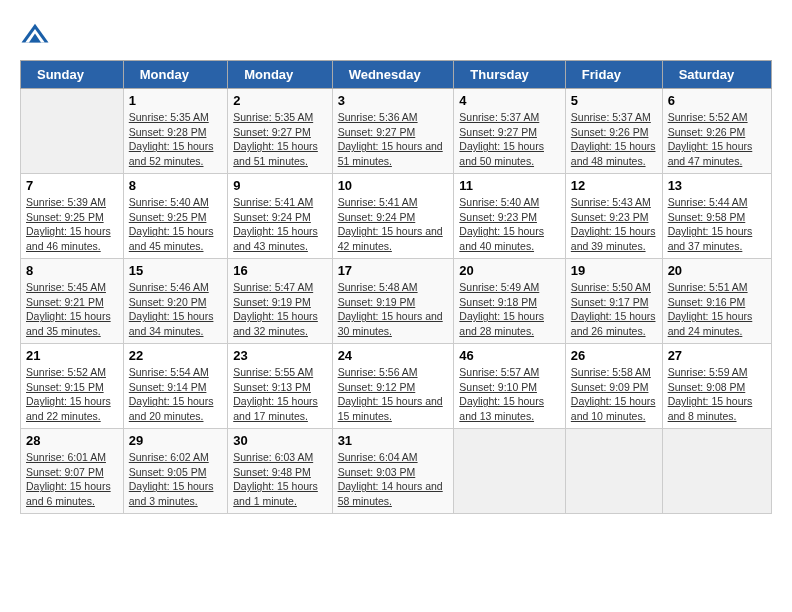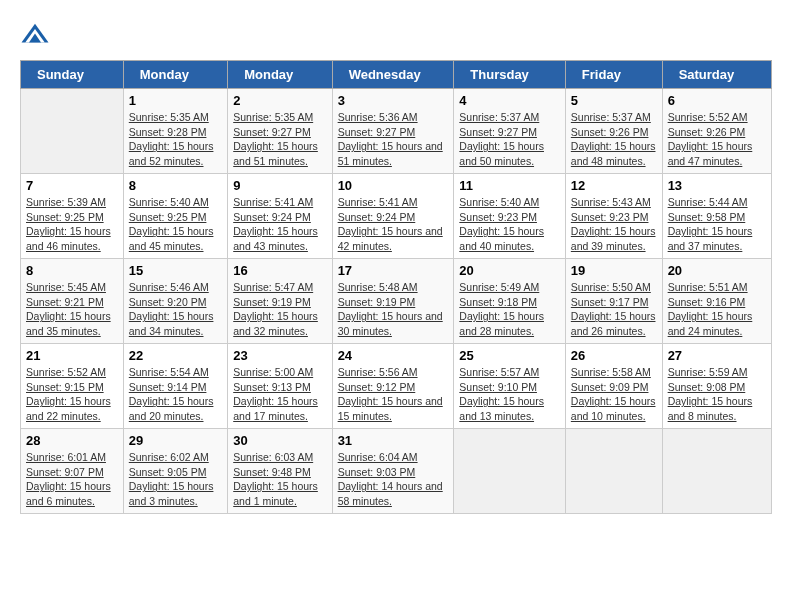--- a/index.html
+++ b/index.html
@@ -222,28 +222,28 @@
         <td>
           <span class="day-number">21</span>
           <div class="day-info"><span>Sunrise: 5:52 AM</span><br><span>Sunset: 9:15 PM</span><br><span>Daylight: 15 hours and 22 minutes.</span></div>
         </td>
         <td>
           <span class="day-number">22</span>
           <div class="day-info"><span>Sunrise: 5:54 AM</span><br><span>Sunset: 9:14 PM</span><br><span>Daylight: 15 hours and 20 minutes.</span></div>
         </td>
         <td>
           <span class="day-number">23</span>
-          <div class="day-info"><span>Sunrise: 5:00 AM</span><br><span>Sunset: 9:13 PM</span><br><span>Daylight: 15 hours and 17 minutes.</span></div>
+          <div class="day-info"><span>Sunrise: 5:55 AM</span><br><span>Sunset: 9:13 PM</span><br><span>Daylight: 15 hours and 17 minutes.</span></div>
         </td>
         <td>
           <span class="day-number">24</span>
           <div class="day-info"><span>Sunrise: 5:56 AM</span><br><span>Sunset: 9:12 PM</span><br><span>Daylight: 15 hours and 15 minutes.</span></div>
         </td>
         <td>
-          <span class="day-number">25</span>
+          <span class="day-number">46</span>
           <div class="day-info"><span>Sunrise: 5:57 AM</span><br><span>Sunset: 9:10 PM</span><br><span>Daylight: 15 hours and 13 minutes.</span></div>
         </td>
         <td>
           <span class="day-number">26</span>
           <div class="day-info"><span>Sunrise: 5:58 AM</span><br><span>Sunset: 9:09 PM</span><br><span>Daylight: 15 hours and 10 minutes.</span></div>
         </td>
         <td>
           <span class="day-number">27</span>
           <div class="day-info"><span>Sunrise: 5:59 AM</span><br><span>Sunset: 9:08 PM</span><br><span>Daylight: 15 hours and 8 minutes.</span></div>
         </td>

